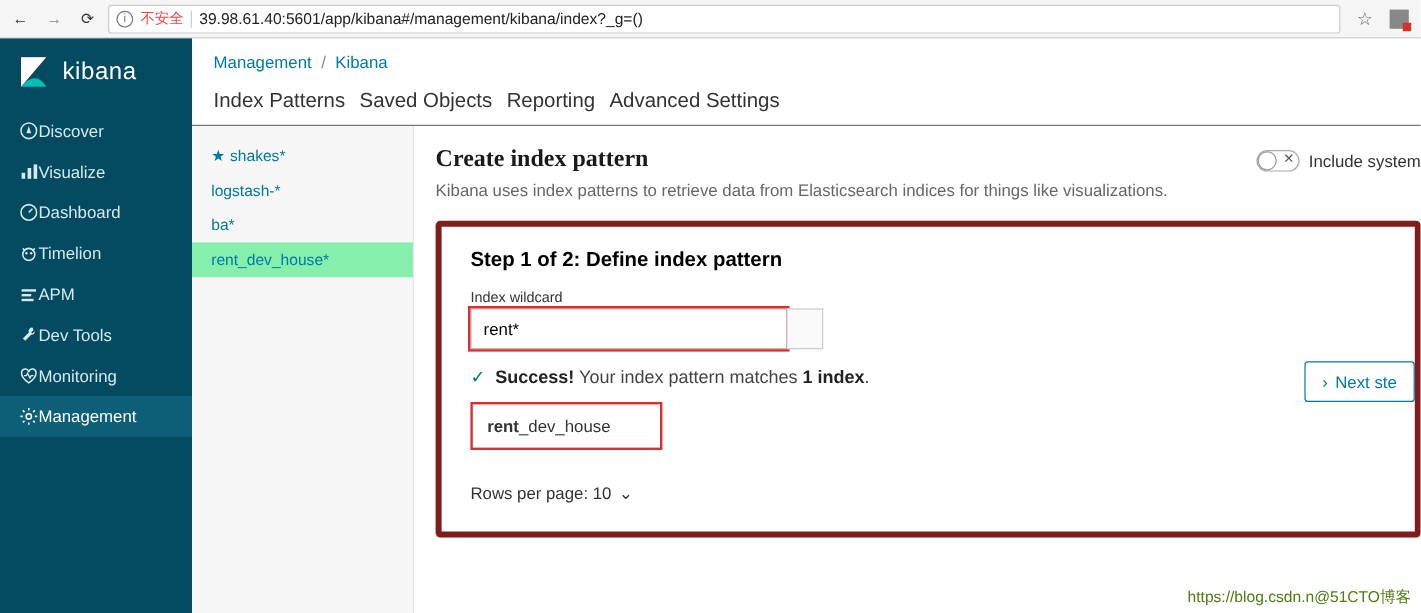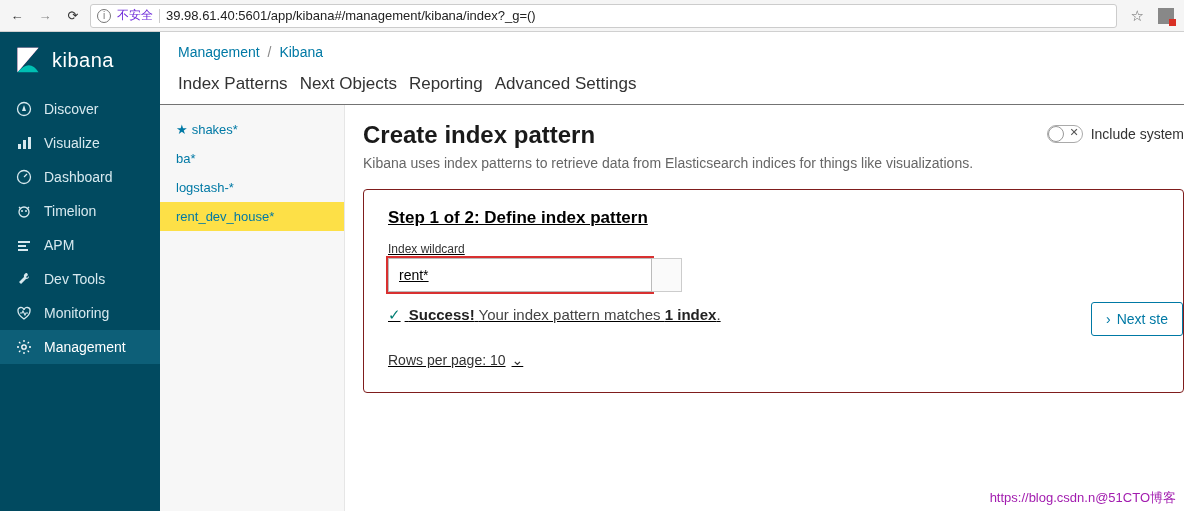--- a/index.html
+++ b/index.html
@@ -3,75 +3,75 @@
 <meta charset="utf-8">
 <style>
 * { box-sizing: border-box; margin: 0; padding: 0; font-family: -apple-system, BlinkMacSystemFont, "Segoe UI", Helvetica, Arial, sans-serif; }
 body { width: 1184px; height: 511px; overflow: hidden; background: #fff; position: relative; }
 
 .browser-bar { height: 32px; display: flex; align-items: center; padding: 0 6px; border-bottom: 1px solid #d0d0d0; background: #f5f5f5; gap: 6px; font-size: 13px; color: #555; }
 .browser-bar .nav-btn { width: 22px; text-align: center; color: #888; cursor: pointer; }
 .browser-bar .nav-btn.enabled { color: #333; }
 .url-box { flex: 1; display: flex; align-items: center; height: 24px; background: #fff; border: 1px solid #ccc; border-radius: 3px; padding: 0 6px; gap: 6px; }
 .url-box .info-icon { width: 14px; height: 14px; border: 1px solid #777; border-radius: 50%; font-size: 10px; display: flex; align-items: center; justify-content: center; color: #777; }
-.url-box .insecure { color: #6d28d9; font-size: 12px; }
+.url-box .insecure { color: #ef4444; font-size: 12px; }
 .url-box .divider { width: 1px; height: 14px; background: #ccc; }
 .url-box .url-text { font-size: 13px; color: #222; }
 .star-icon { font-size: 15px; color: #666; padding: 0 8px; cursor: pointer; }
 .ext-icon { width: 16px; height: 16px; background: #888; position: relative; margin-right: 4px; }
 .ext-icon::after { content: ""; position: absolute; right: -2px; bottom: -2px; width: 7px; height: 7px; background: #d93025; }
 
 .app { display: flex; height: calc(511px - 32px); }
 
 .sidebar { width: 160px; background: #014a60; color: #cde4ec; display: flex; flex-direction: column; font-size: 14px; }
 .brand { display: flex; align-items: center; gap: 10px; padding: 14px 14px 18px 14px; }
 .brand-logo { width: 28px; height: 28px; }
 .brand-name { font-size: 20px; font-weight: 400; color: #fff; letter-spacing: 0.5px; }
-.side-item { display: flex; align-items: center; gap: 12px; padding: 9px 16px; cursor: pointer; color: #d7e9ef; text-align: right; }
+.side-item { display: flex; align-items: center; padding: 9px 16px; cursor: pointer; color: #d7e9ef; text-align: right; }
 .side-item svg, .side-item .ico { width: 16px; height: 16px; flex: 0 0 16px; }
 .side-item.active { background: #0d5f78; color: #fff; }
 
 .content { flex: 1; display: flex; flex-direction: column; overflow: hidden; }
 .topbar { padding: 12px 18px 0 18px; border-bottom: 1px solid #737373; }
 .breadcrumb { font-size: 14px; color: #0079a5; margin-bottom: 14px; }
 .breadcrumb .sep { color: #888; margin: 0 4px; }
 .tabs { display: flex; gap: 12px; font-size: 17px; color: #333; }
 .tab { padding-bottom: 10px; cursor: pointer; }
 
 .panel-wrap { flex: 1; display: flex; overflow: hidden; }
 .left-list { width: 185px; background: #f7f7f7; border-right: 1px solid #e6e6e6; padding: 10px 0; font-size: 13px; }
 .left-list .pattern-item { padding: 7px 16px; color: #0079a5; cursor: pointer; display: flex; align-items: center; gap: 4px; }
-.left-list .pattern-item.sel { background: #fde047; }
+.left-list .pattern-item.sel { background: #86efac; }
 
 .main { flex: 1; padding: 16px 0 0 18px; overflow: hidden; position: relative; }
-.main h1 { font-size: 24px; font-weight: 700; color: #1a1a1a; margin-bottom: 6px; }
+.main h1 { font-size: 20px; font-weight: 700; color: #1a1a1a; margin-bottom: 6px; font-family: Liberation Serif, serif; }
 .main .sub { font-size: 14px; color: #666; margin-bottom: 18px; }
 .include-sys { position: absolute; right: 0; top: 20px; display: flex; align-items: center; gap: 8px; font-size: 14px; color: #333; }
 .toggle { width: 36px; height: 18px; border: 1px solid #aaa; border-radius: 10px; position: relative; background: #fff; }
 .toggle .knob { width: 16px; height: 16px; border-radius: 50%; background: #fff; border: 1px solid #999; position: absolute; left: 0; top: 0; }
 .toggle .x { position: absolute; right: 3px; top: 0; font-size: 11px; color: #555; }
 
-.step-box { border: 1px solid #7f1d1d; border-radius: 4px; padding: 18px 24px 24px 24px; margin-right: 0; position: relative; text-decoration: underline; }
+.step-box { border: 5px solid #7f1d1d; border-radius: 4px; padding: 18px 24px 24px 24px; margin-right: 0; position: relative; }
 .step-title { font-size: 17px; font-weight: 700; margin-bottom: 14px; }
 .field-label { font-size: 12px; color: #333; margin-bottom: 2px; }
 .input-row { display: flex; align-items: stretch; }
 .pattern-input { width: 264px; height: 34px; border: 1px solid #bbb; padding: 0 10px; font-size: 14px; outline: 2px solid #d83030; outline-offset: 0; }
 .input-addon { width: 30px; border: 1px solid #ccc; border-left: none; background: #fafafa; }
 .hint { font-size: 12px; color: #666; margin-top: 10px; line-height: 1.5; }
 .success-line { margin-top: 14px; font-size: 15px; color: #017d73; }
 .success-line .check { color: #017d73; margin-right: 4px; }
 .success-line .normal { color: #444; }
 .success-line b { color: #222; }
 .match-row { margin-top: 12px; border: 2px solid #d83030; padding: 10px 12px; width: 160px; font-size: 14px; color: #333; }
 .match-row b { font-weight: 700; }
 .rows-per { margin-top: 28px; font-size: 14px; color: #333; display: flex; align-items: center; gap: 6px; cursor: pointer; }
 
 .next-btn { position: absolute; right: 0; top: 112px; border: 1px solid #0079a5; color: #0079a5; background: #fff; padding: 8px 14px; font-size: 14px; display: flex; align-items: center; gap: 6px; cursor: pointer; border-radius: 3px; }
 
-.watermark { position: absolute; right: 8px; bottom: 4px; font-size: 13px; color: #a21caf; pointer-events: none; text-align: center; }
+.watermark { position: absolute; right: 8px; bottom: 4px; font-size: 13px; color: #4d7c0f; pointer-events: none; text-align: center; }
 </style>
 </head>
 <body>
 
 <div class="browser-bar">
   <span class="nav-btn enabled">←</span>
   <span class="nav-btn">→</span>
   <span class="nav-btn enabled">⟳</span>
   <div class="url-box">
     <span class="info-icon">i</span>
@@ -156,37 +156,37 @@
 
   <div class="content">
     <div class="topbar">
       <div class="breadcrumb">
         <span>Management</span>
         <span class="sep">/</span>
         <span>Kibana</span>
       </div>
       <div class="tabs">
         <div class="tab">Index Patterns</div>
-        <div class="tab">Next Objects</div>
+        <div class="tab">Saved Objects</div>
         <div class="tab">Reporting</div>
         <div class="tab">Advanced Settings</div>
       </div>
     </div>
 
     <div class="panel-wrap">
       <div class="left-list">
         <div class="pattern-item">
           <span style="color:#0079a5;">★</span>
           <span>shakes*</span>
         </div>
         <div class="pattern-item">
+          <span>logstash-*</span>
+        </div>
+        <div class="pattern-item">
           <span>ba*</span>
-        </div>
-        <div class="pattern-item">
-          <span>logstash-*</span>
         </div>
         <div class="pattern-item sel">
           <span>rent_dev_house*</span>
         </div>
       </div>
 
       <div class="main">
         <h1>Create index pattern</h1>
         <div class="sub">Kibana uses index patterns to retrieve data from Elasticsearch indices for things like visualizations.</div>
 
@@ -204,20 +204,23 @@
           <div class="input-row">
             <input class="pattern-input" value="rent*" style="">
             <div class="input-addon"></div>
           </div>
           <div class="success-line">
             <span class="check">✓</span>
             <b>Success!</b>
             <span class="normal">  Your index pattern matches </span>
             <b>1 index</b><span class="normal">.</span>
           </div>
+          <div class="match-row">
+            <b>rent</b><span>_dev_house</span>
+          </div>
           <div class="rows-per">
             <span>Rows per page: 10</span>
             <span>⌄</span>
           </div>
 
           <div class="next-btn">
             <span>›</span>
             <span>Next ste</span>
           </div>
         </div>

